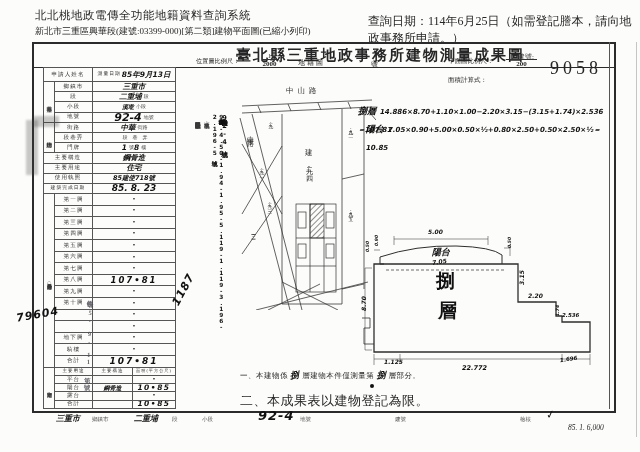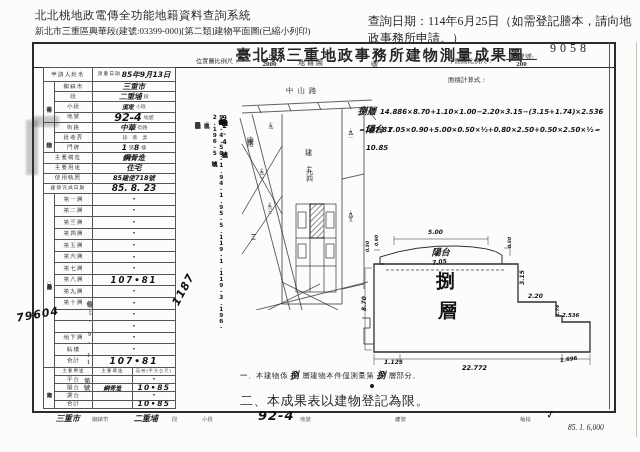--- a/index.html
+++ b/index.html
@@ -50,21 +50,21 @@
   <div class="abs print" style="left:368px;top:13px;font-size:12px;">查詢日期：114年6月25日（如需登記謄本，請向地政事務所申請。）</div>
   <div class="abs print" style="left:35px;top:25px;font-size:9px;">新北市三重區興華段(建號:03399-000)[第二類]建物平面圖(已縮小列印)</div>
 
   <div class="abs" id="mainbox"></div>
   <div class="abs" id="titlesep"></div>
   <div class="abs" id="innerright"></div>
   <div class="abs" id="pageedge"></div>
 
   <div class="abs print" style="left:236px;top:46px;font-size:15px;font-weight:700;letter-spacing:2px;">臺北縣三重地政事務所建物測量成果圖</div>
   <div class="abs print" style="left:518px;top:52px;font-size:7px;color:#444;">建號:</div>
-  <div class="abs print" style="left:550px;top:41px;font-size:12px;letter-spacing:4px;">9058</div>
+  <div class="abs print" style="left:550px;top:58px;font-size:18px;letter-spacing:4px;">9058</div>
 
   <div class="abs" id="ltable">
 
     <div class="grid" id="gridA">
       <div class="cell lab" style="grid-column:1/3;">申請人姓名</div>
       <div class="cell">
         <span class="lab" style="font-size:4.8px;">測量日期</span>
         <span class="hand" style="font-size:7.5px;margin-left:1px;">85年9月13日</span>
       </div>
 

